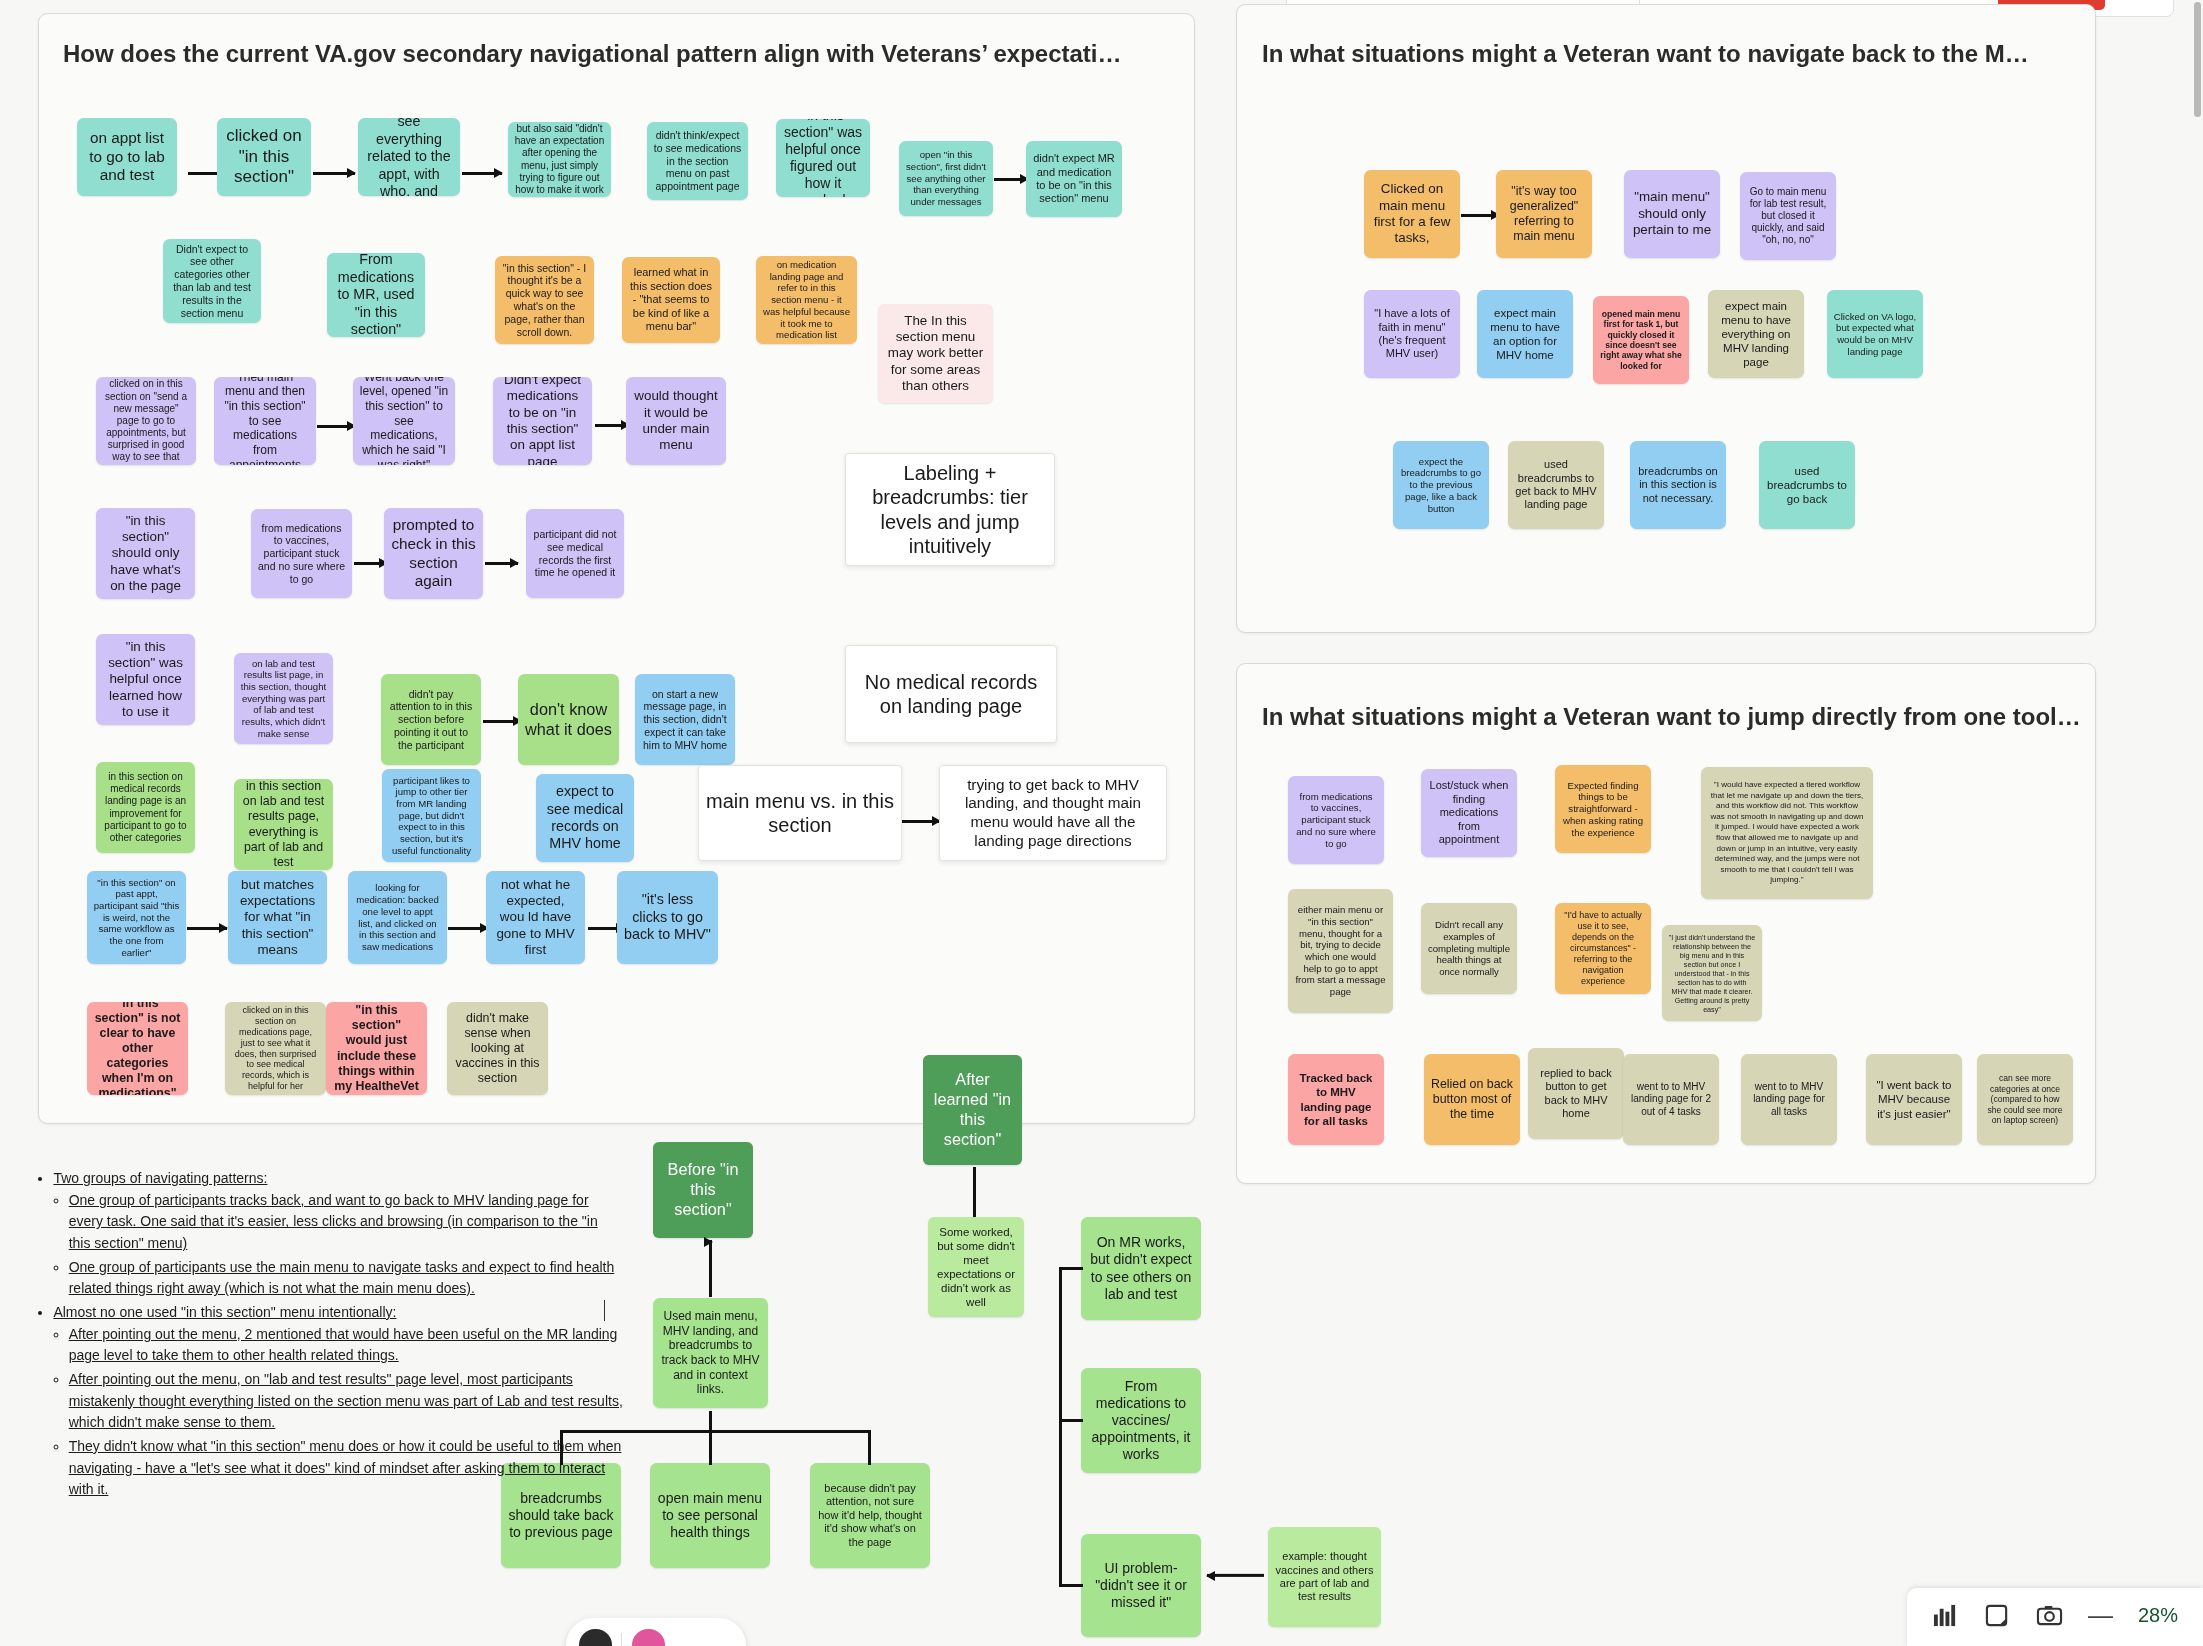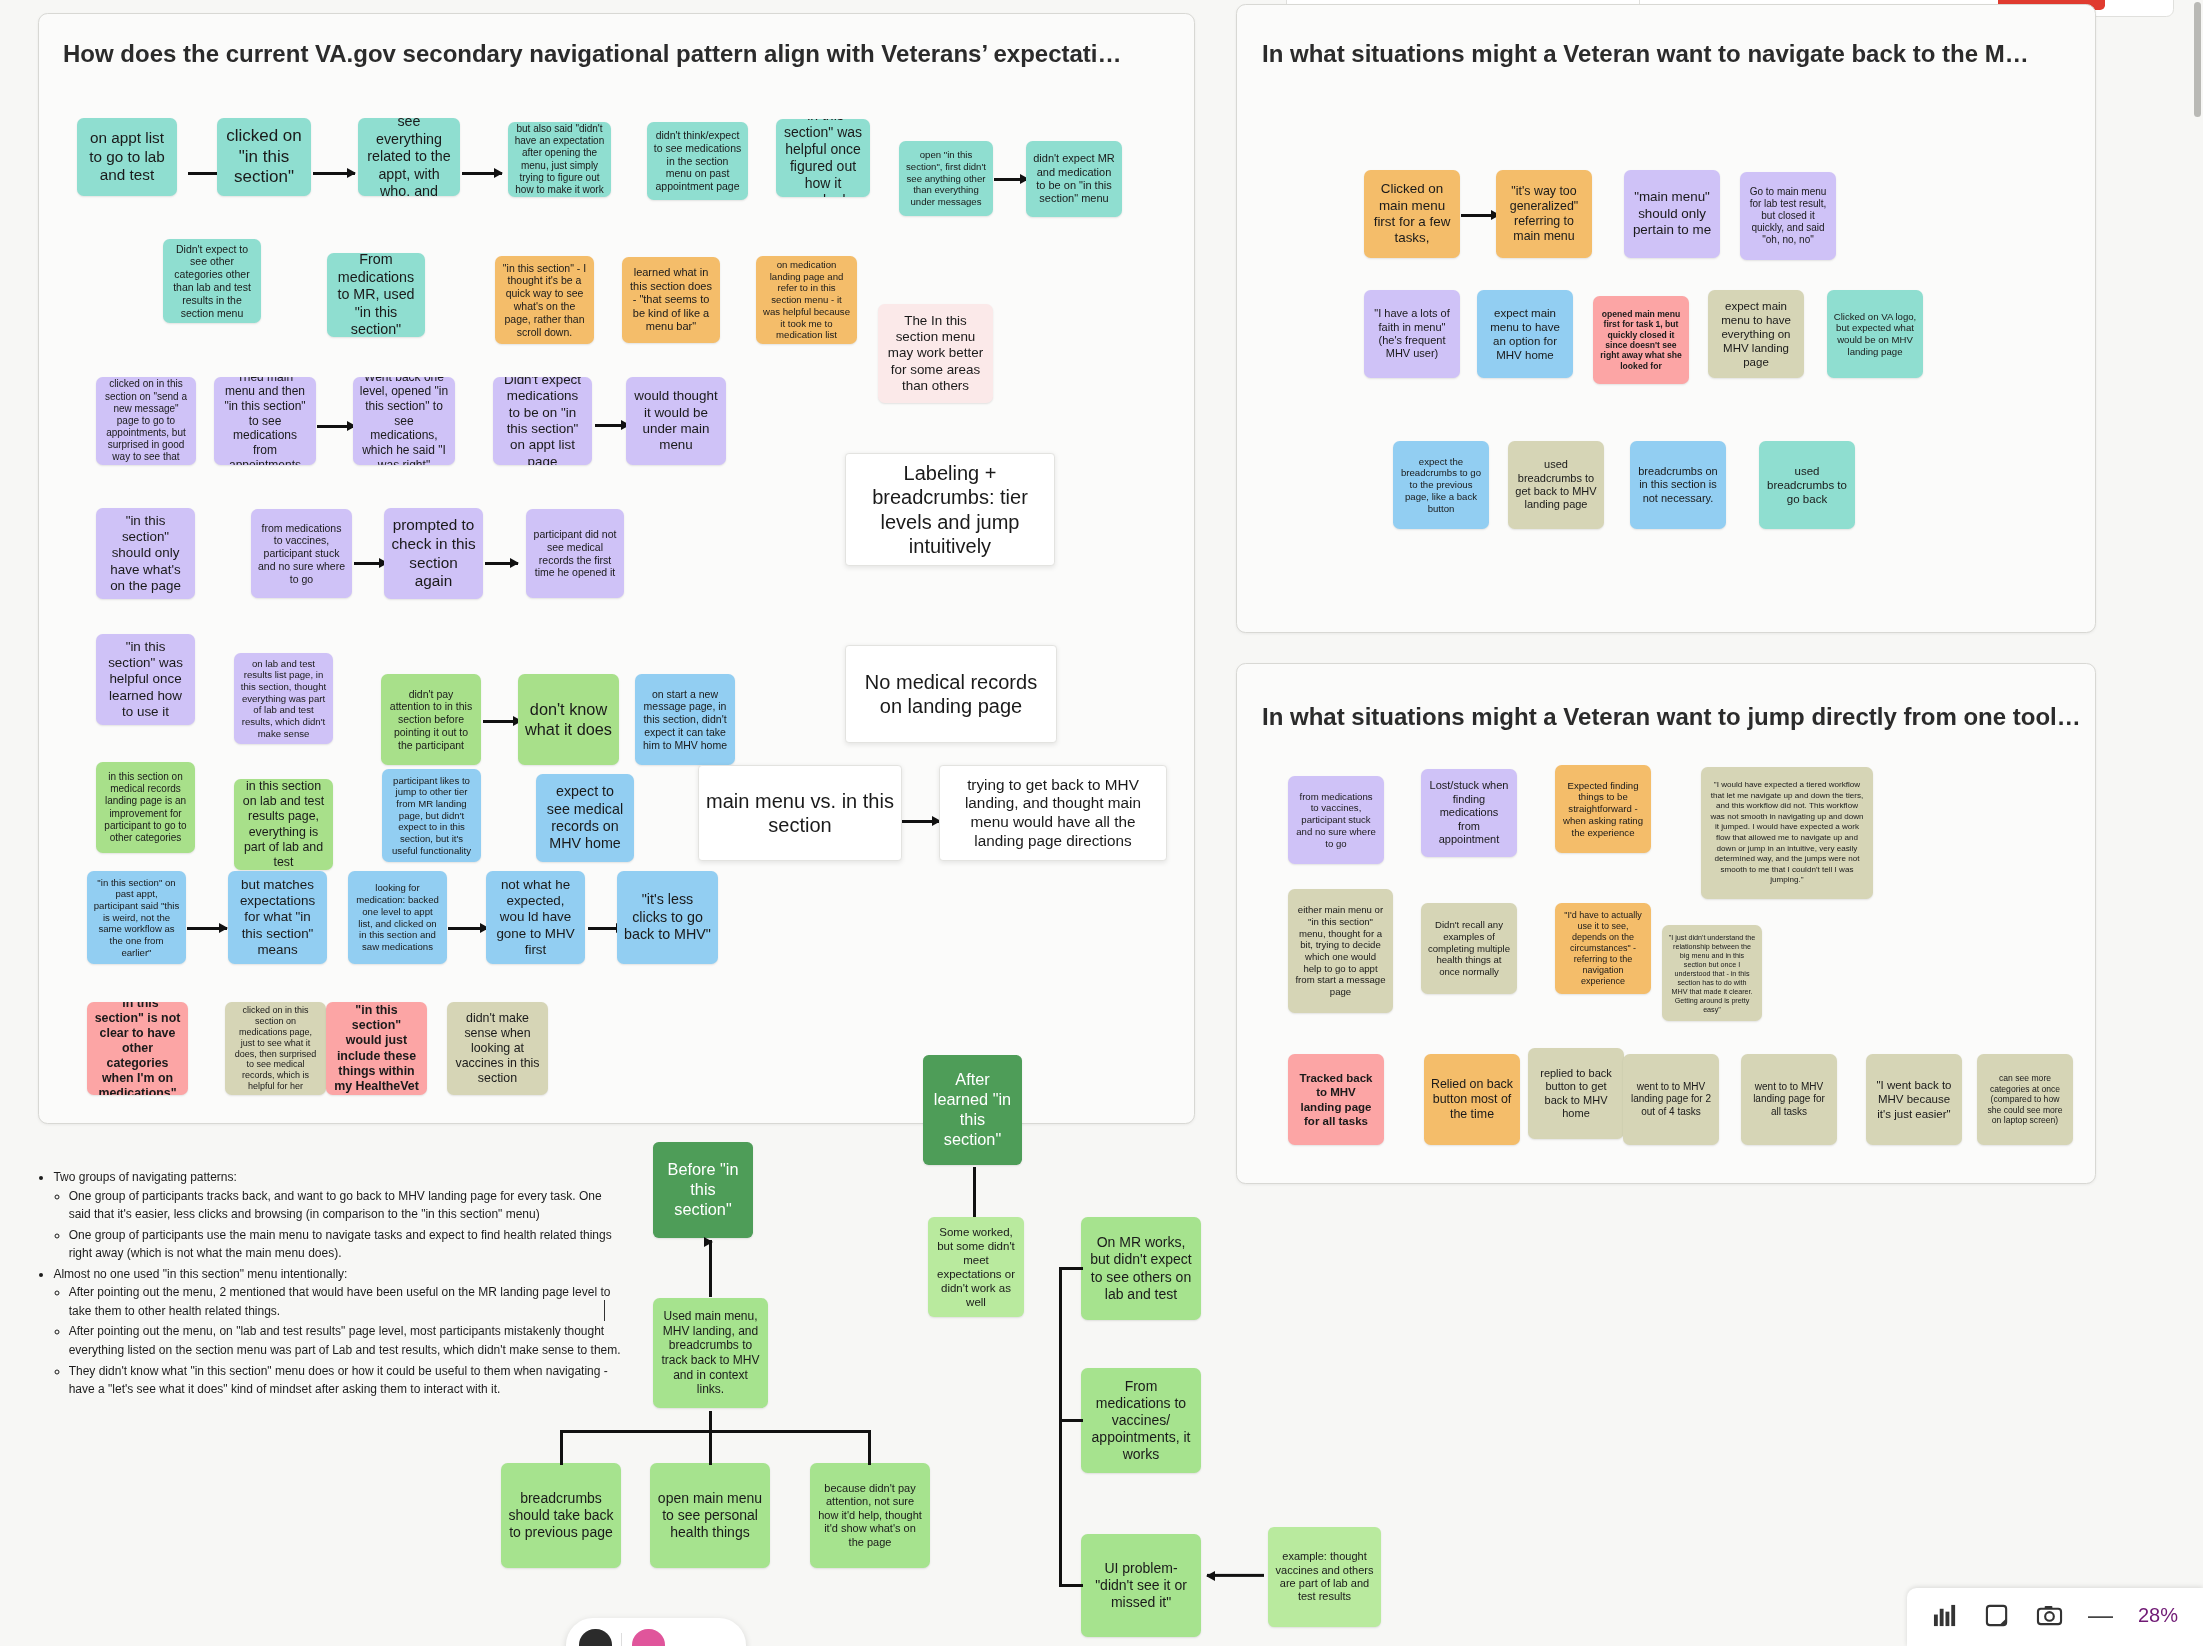--- a/index.html
+++ b/index.html
@@ -51,37 +51,37 @@
   .arrow:after{
     content:""; position:absolute; right:-1px; top:50%;
     transform:translateY(-50%);
     border-left:9.6px solid #111;
     border-top:5.7px solid transparent;
     border-bottom:5.7px solid transparent;
   }
   .line{ position:absolute; background:#111; }
 
   
-  .notesblock{ position:absolute; font-size:12px; color:#1c1c1c; line-height:1.55; }
+  .notesblock{ position:absolute; font-size:14px; color:#1c1c1c; line-height:1.55;text-decoration:underline; }
   .notesblock ul{ margin-left:13.4px; }
   .notesblock ul ul{ margin-left:15.3px; }
   .notesblock li{ margin-bottom:1.9px; list-style-type:disc; }
   .notesblock ul ul li{ list-style-type:circle; }
   .caret{ position:absolute; width:1px; height:21px; background:#333; }
 
   
   .zoomctl{
     position:absolute; right:0; bottom:0;
     background:#fff; border-top-left-radius:9.6px;
     box-shadow:0 -1px 5.7px rgba(0,0,0,.12);
     display:flex; align-items:center; gap:25px;
     padding:13.4px 25px 17px 25px;
   }
   .zoomctl .ic{ width:27px; height:25px; display:inline-block; }
-  .zoomctl .lbl{ font-size:20px; color:#701a75; }
+  .zoomctl .lbl{ font-size:20px; color:#14532d; }
   .zoomctl .minus{ font-size:25px; color:#444; }
 
   .topbar-a{ position:absolute; left:1286px; top:-13.4px; width:392px; height:27px;
              background:#fff; border:1px solid #e0e0dd; border-radius:7.6px; }
   .topbar-b{ position:absolute; left:1639px; top:-15.3px; width:535px; height:32.5px;
              background:#fff; border:1px solid #e0e0dd; border-radius:7.6px; }
   .redbtn{ position:absolute; left:1998px; top:-11.5px; width:107px; height:21px;
            background:#e03b2f; border-radius:4.8px; }
   .scrollbar-v{ position:absolute; right:1.9px; top:1.9px; width:6.7px; height:115px;
                 background:#b9b9b5; border-radius:3.8px; }

